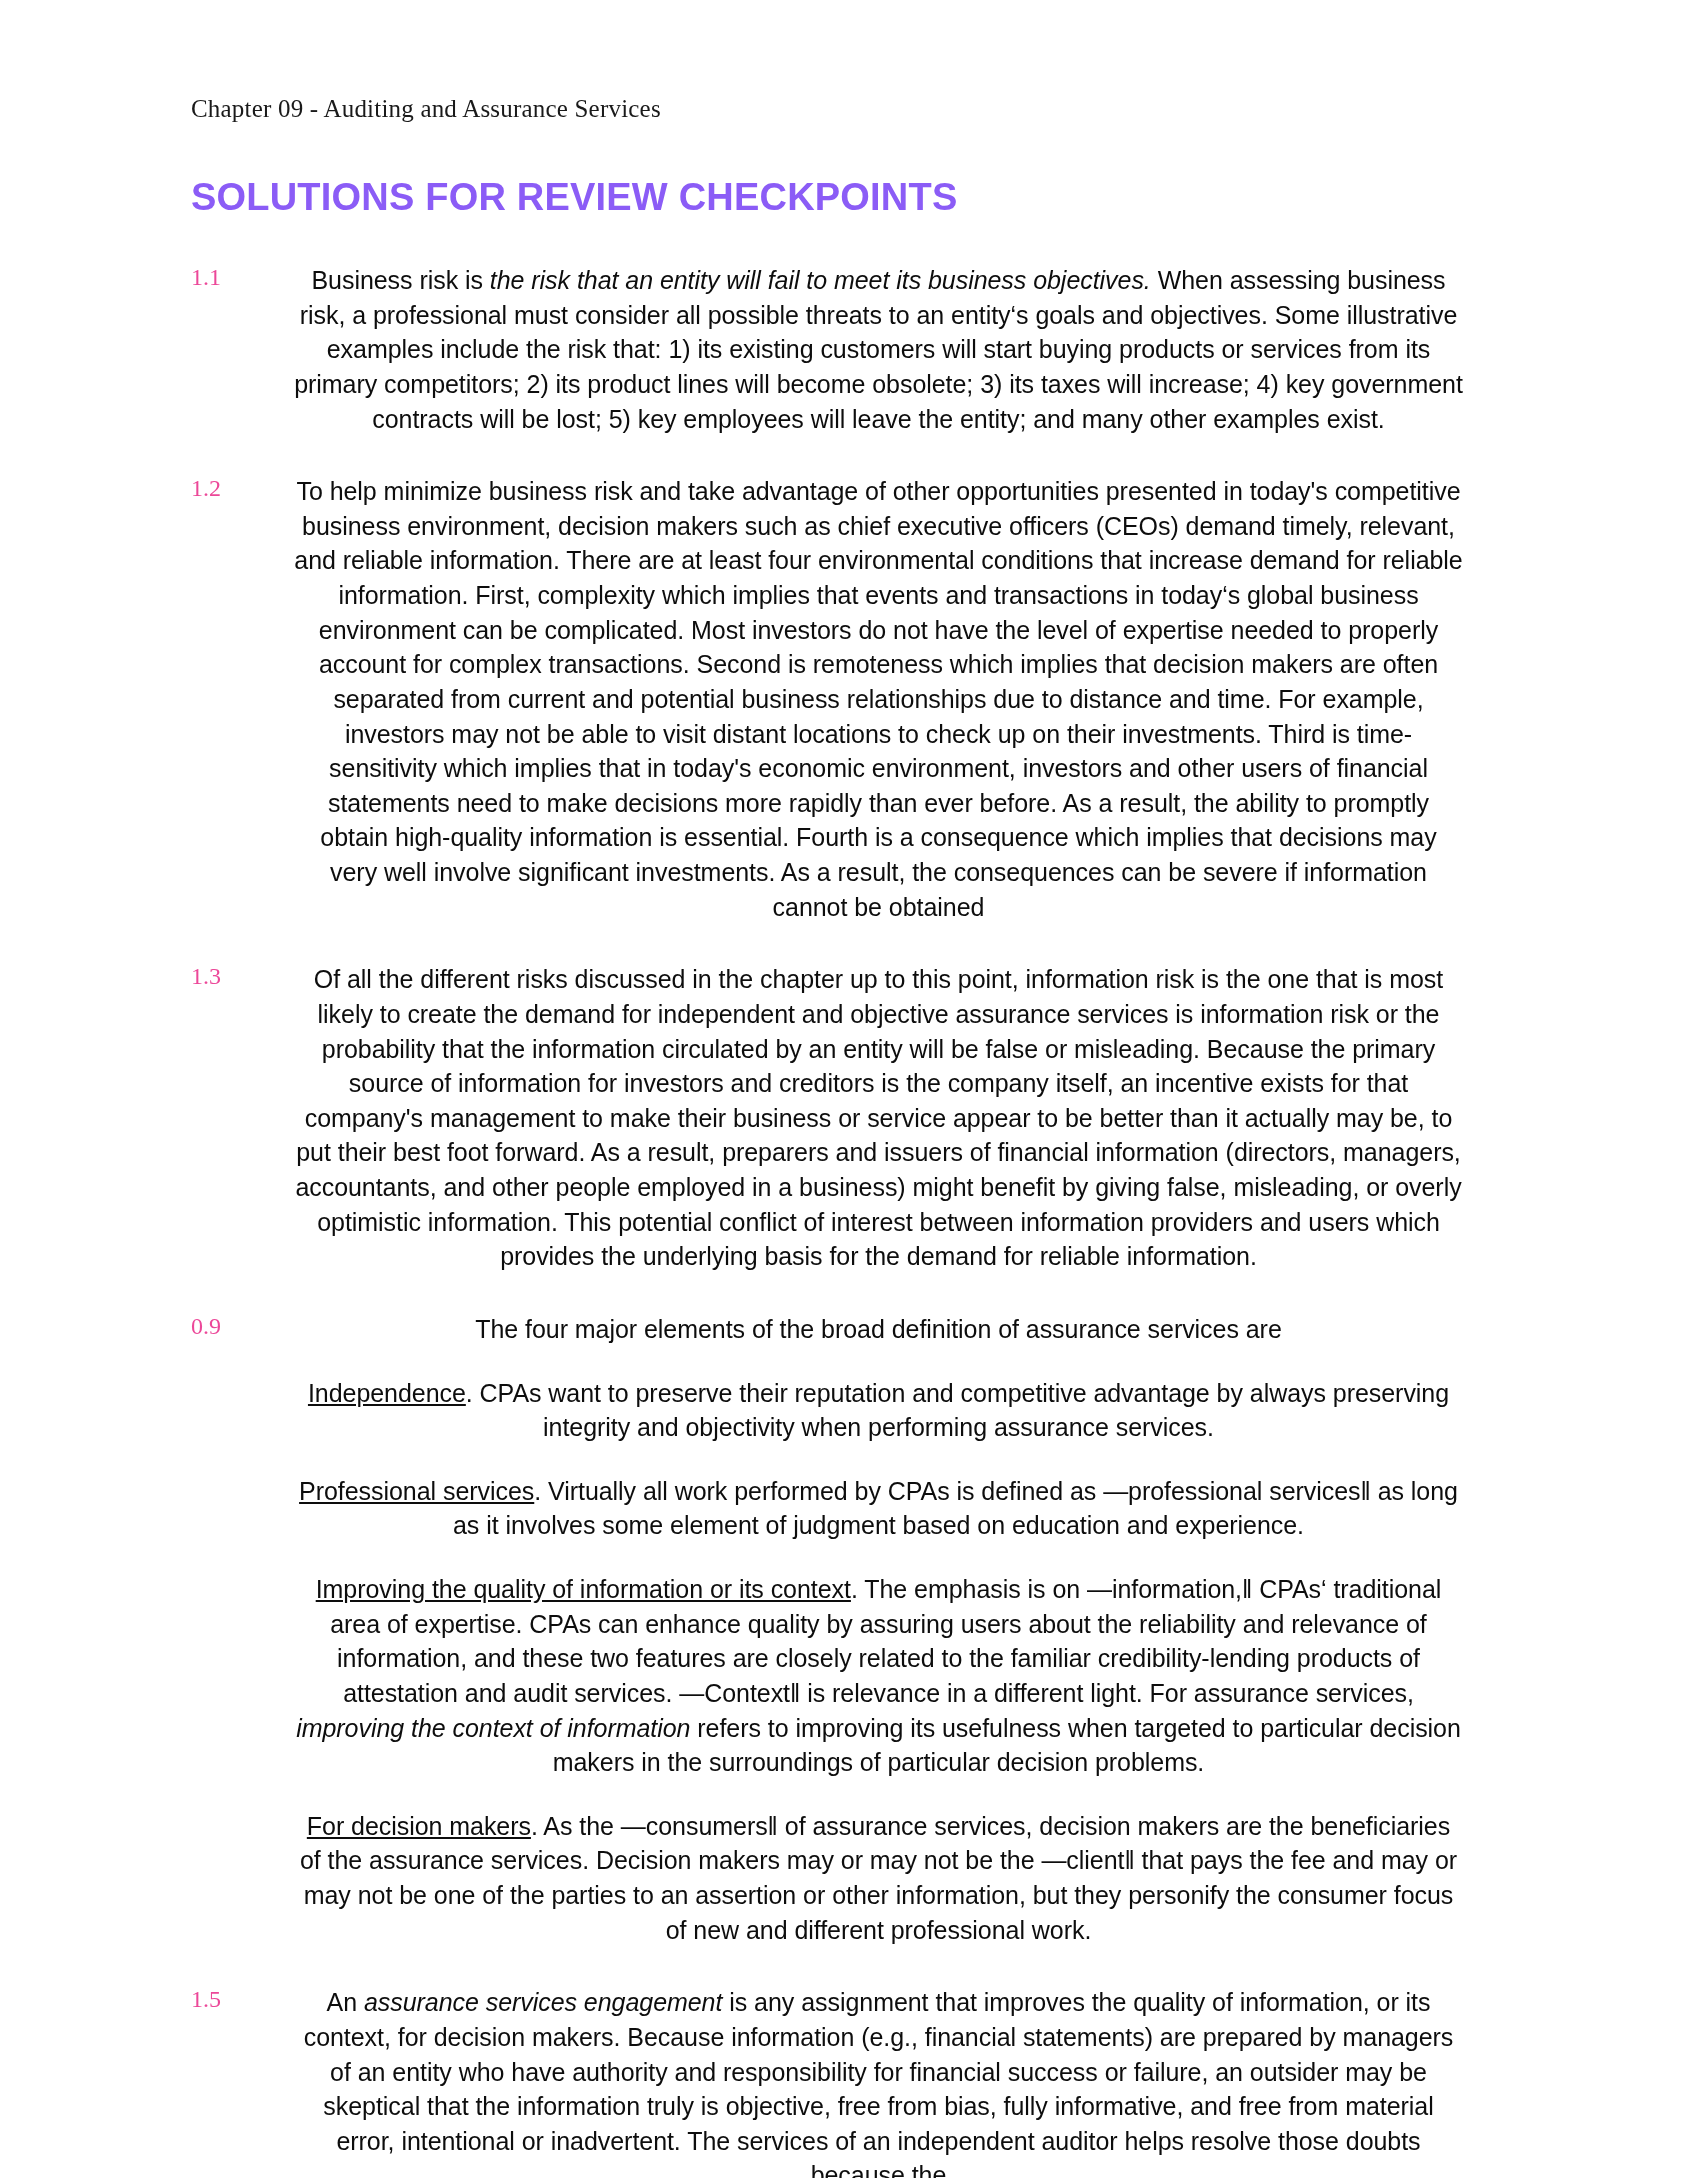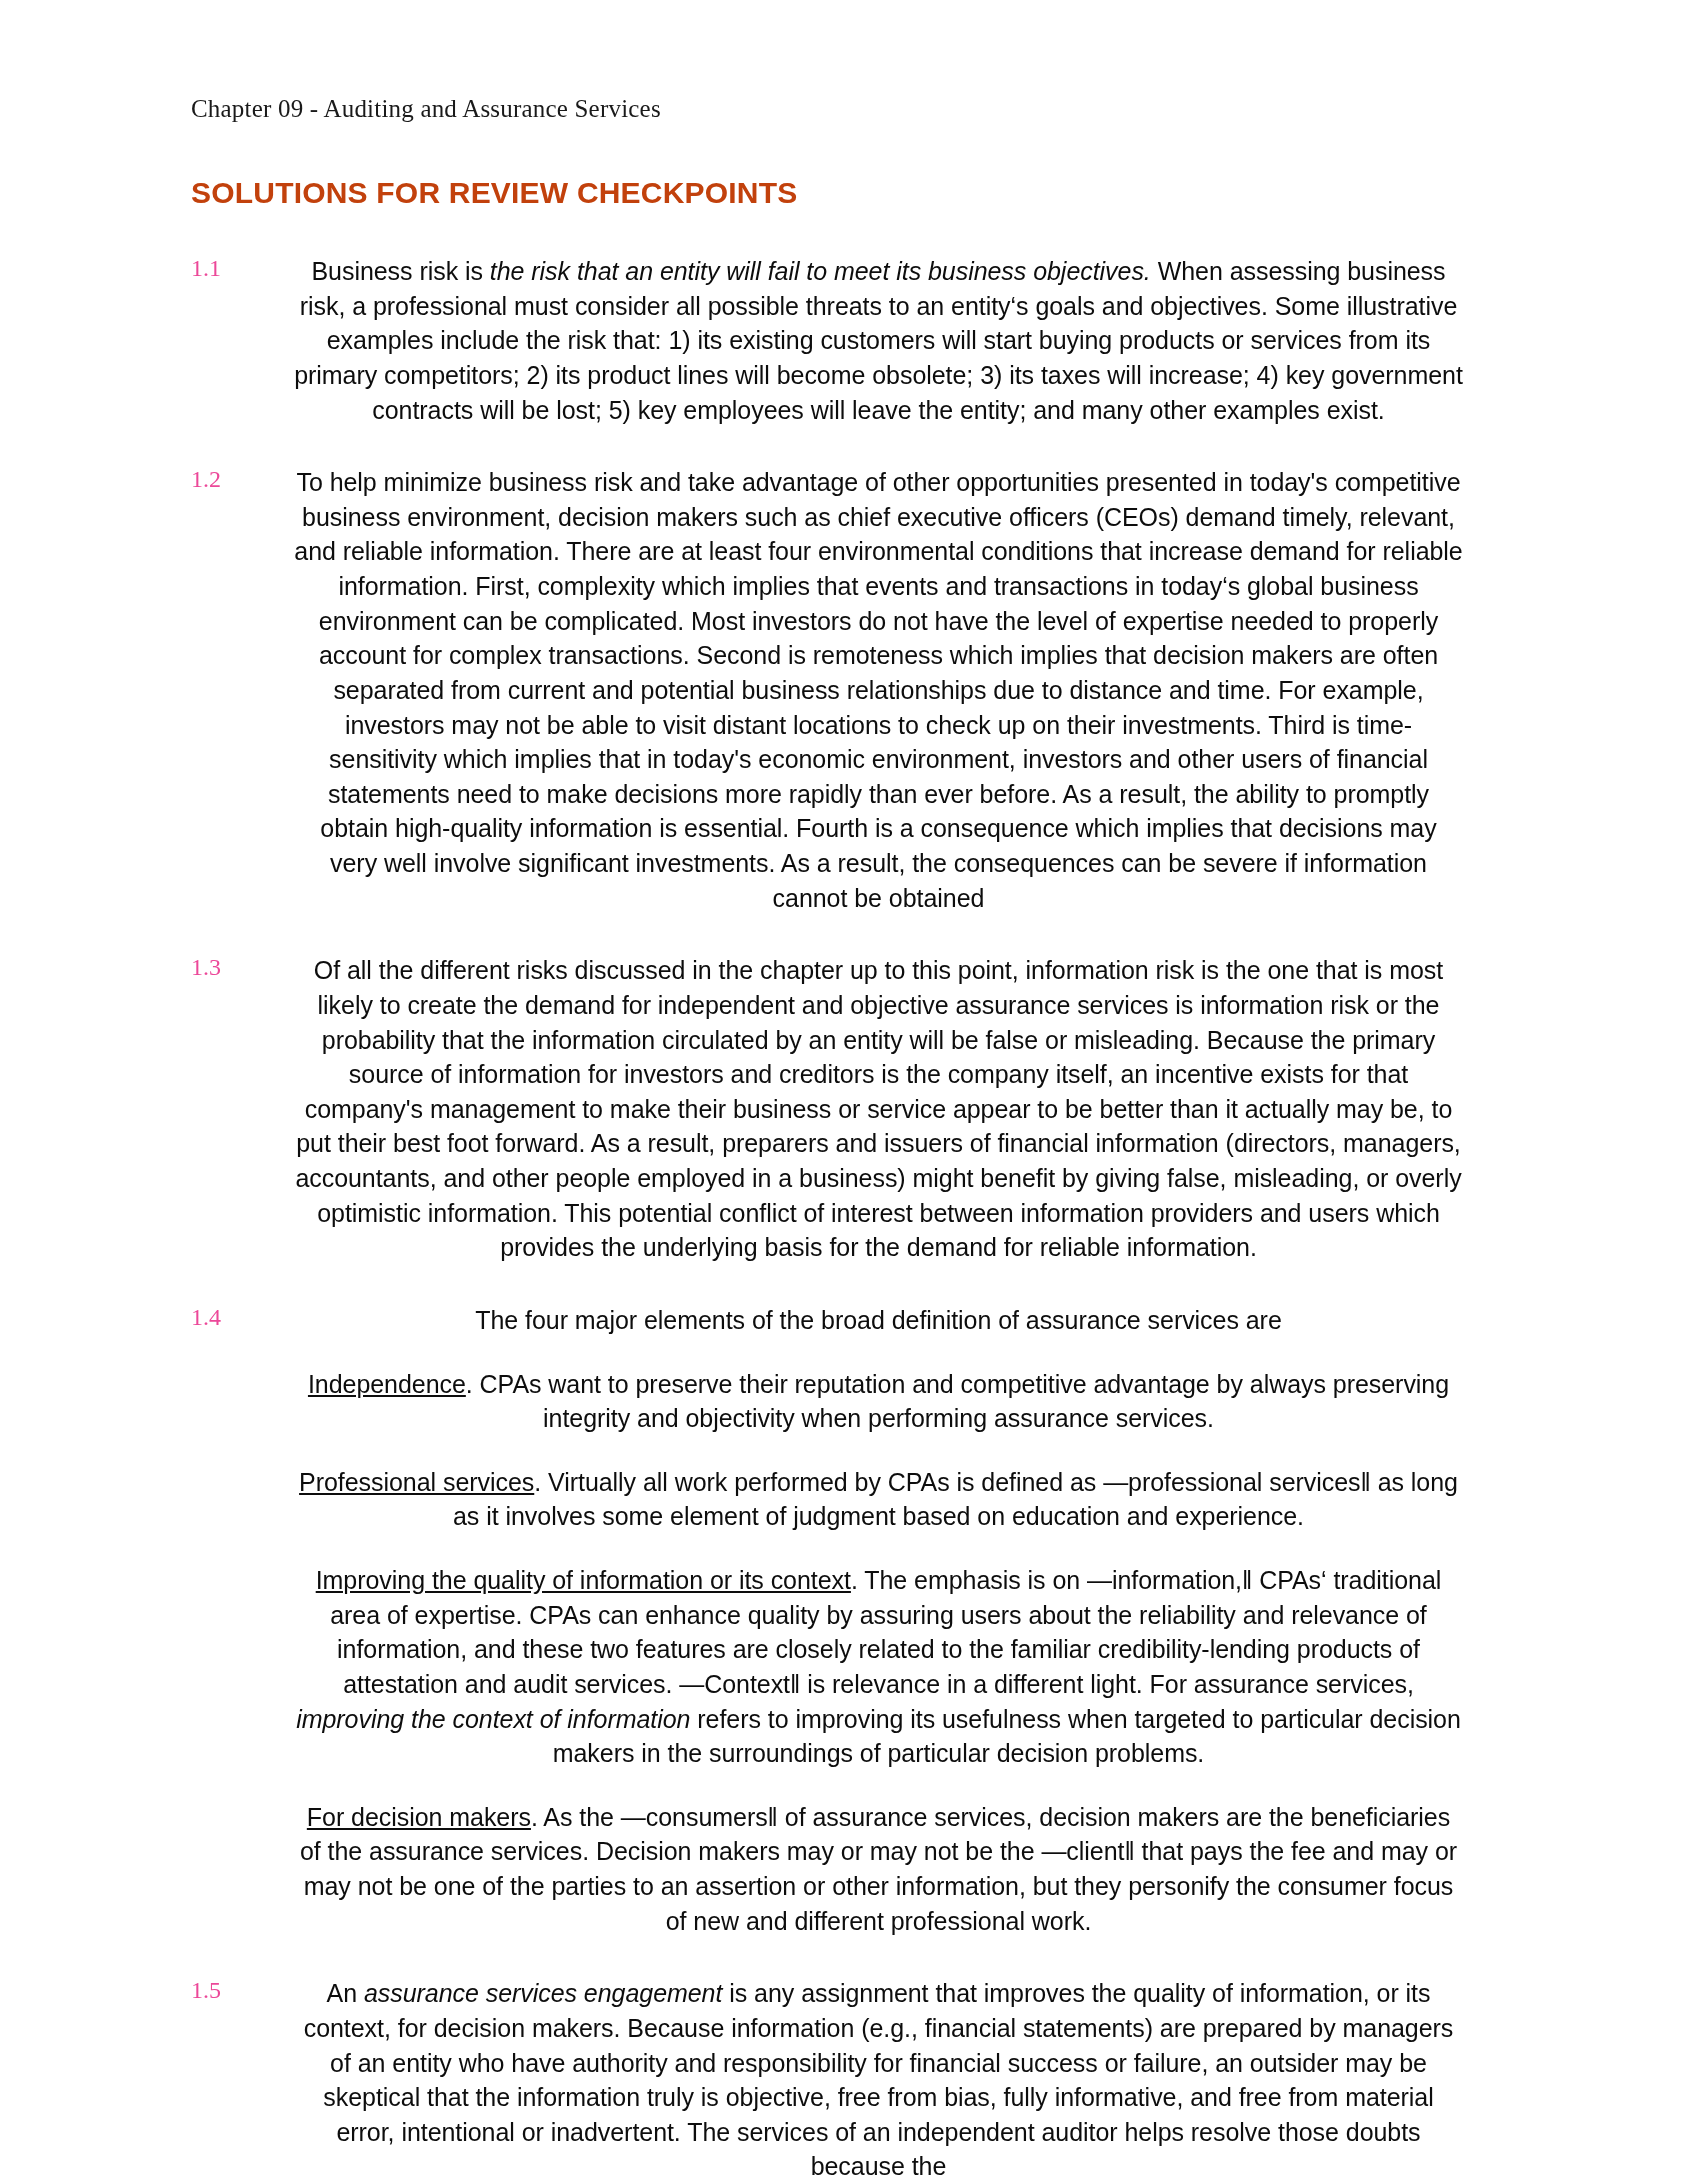--- a/index.html
+++ b/index.html
@@ -34,24 +34,24 @@
   }
   .content {
     position: absolute;
     left: 191px;
     top: 176px;
     width: 1272px;
   }
   h1.section-title {
     margin: 0 0 44px 0;
     font-family: "Liberation Sans", sans-serif;
-    font-size: 30px;
+    font-size: 38px;
     font-weight: bold;
     letter-spacing: 0.2px;
-    color: #c2410c;
+    color: #8b5cf6;
   }
   .item {
     position: relative;
     display: block;
     margin-bottom: 38px;
   }
   .item-number {
     position: absolute;
     left: 0;
     top: 1px;
@@ -102,21 +102,21 @@
             <p class="para"><span>To help minimize business risk and take advantage of other opportunities presented in today's competitive business environment, decision makers such as chief executive officers (CEOs) demand timely, relevant, and reliable information. There are at least four environmental conditions that increase demand for reliable information. First, complexity which implies that events and transactions in today‘s global business environment can be complicated. Most investors do not have the level of expertise needed to properly account for complex transactions. Second is remoteness which implies that decision makers are often separated from current and potential business relationships due to distance and time. For example, investors may not be able to visit distant locations to check up on their investments. Third is time-sensitivity which implies that in today's economic environment, investors and other users of financial statements need to make decisions more rapidly than ever before. As a result, the ability to promptly obtain high-quality information is essential. Fourth is a consequence which implies that decisions may very well involve significant investments.  As a result, the consequences can be severe if information cannot be obtained</span></p>
           </div>
         </div>
         <div class="item">
           <div class="item-number">1.3</div>
           <div class="item-body">
             <p class="para"><span>Of all the different risks discussed in the chapter up to this point, information risk is the one that is most likely to create the demand for independent and objective assurance services is information risk or the probability that the information circulated by an entity will be false or misleading. Because the primary source of information for investors and creditors is the company itself, an incentive exists for that company's management to make their business or service appear to be better than it actually may be, to put their best foot forward. As a result, preparers and issuers of financial information (directors, managers, accountants, and other people employed in a business) might benefit by giving false, misleading, or overly optimistic information. This potential conflict of interest between information providers and users which provides the underlying basis for the demand for reliable information.</span></p>
           </div>
         </div>
         <div class="item">
-          <div class="item-number">1.4</div>
+          <div class="item-number">0.9</div>
           <div class="item-body">
             <p class="para"><span>The four major elements of the broad definition of assurance services are</span></p>
             <p class="para"><span class="ul">Independence</span><span>.  CPAs want to preserve their reputation and competitive advantage by always preserving integrity and objectivity when performing assurance services.</span></p>
             <p class="para"><span class="ul">Professional services</span><span>. Virtually all work performed by CPAs is defined as —professional services‖ as long as it involves some element of judgment based on education and experience.</span></p>
             <p class="para"><span class="ul">Improving the quality of information or its context</span><span>. The emphasis is on —information,‖ CPAs‘ traditional area of expertise. CPAs can enhance quality by assuring users about the reliability and relevance of information, and these two features are closely related to the familiar credibility-lending products of attestation and audit services. —Context‖ is relevance in a different light. For assurance services, </span><span class="it">improving the context of information</span><span> refers to improving its usefulness when targeted to particular decision makers in the surroundings of particular decision problems.</span></p>
             <p class="para"><span class="ul">For decision makers</span><span>. As the —consumers‖ of assurance services, decision makers are the beneficiaries of the assurance services. Decision makers may or may not be the —client‖ that pays the fee and may or may not be one of the parties to an assertion or other information, but they personify the consumer focus of new and different professional work.</span></p>
           </div>
         </div>
         <div class="item">
           <div class="item-number">1.5</div>

